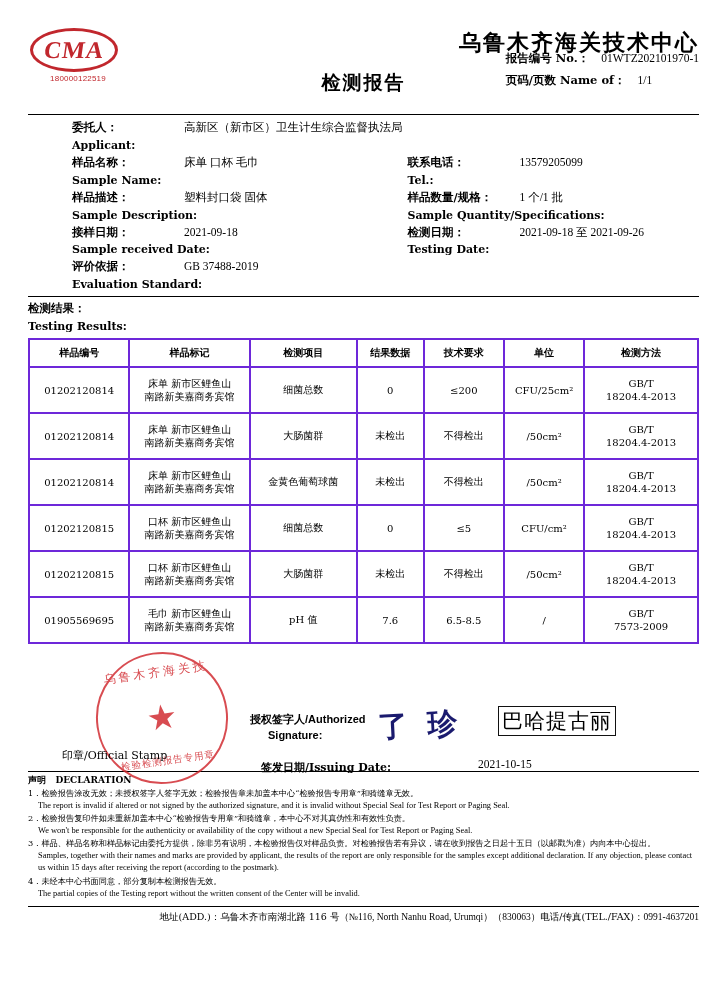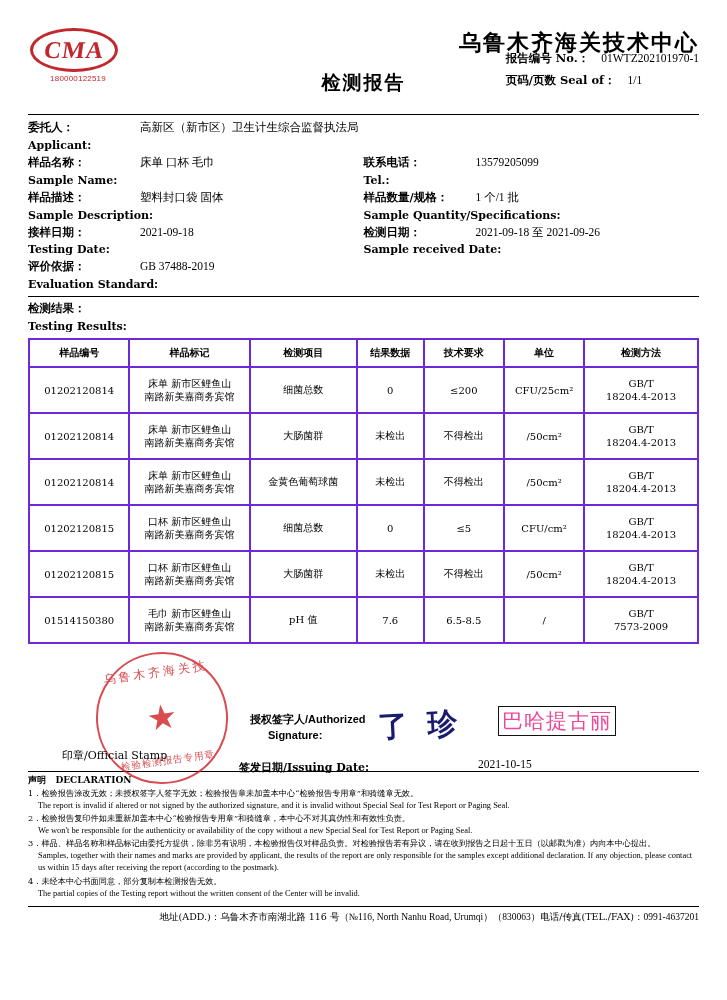--- a/index.html
+++ b/index.html
@@ -104,20 +104,21 @@
     font-size: 11.5px;
   }
   .info-row {
     display: flex;
     align-items: flex-start;
   }
   .info-col {
     width: 50%;
     display: flex;
     align-items: flex-end;
+    margin-left: 44px;
   }
   .lbl {
     font-family: "DejaVu Serif", serif;
     font-weight: bold;
     font-size: 11.5px;
     line-height: 1.55;
     white-space: nowrap;
   }
   .lbl-en {
     font-family: "DejaVu Serif", serif;
@@ -234,21 +235,21 @@
     position: absolute;
     left: 222px;
     top: 62px;
     font-size: 11px;
     font-weight: bold;
     font-family: Liberation Sans, sans-serif;
     line-height: 1.45;
   }
   .sign-labels2 {
     position: absolute;
-    left: 211px;
+    left: 233px;
     top: 110px;
     font-size: 11px;
     font-weight: bold;
     font-family: "DejaVu Serif", serif;
   }
   .signature {
     position: absolute;
     left: 350px;
     top: 55px;
     font-family: "Liberation Serif", serif;
@@ -258,21 +259,21 @@
     transform: rotate(-3deg);
     font-weight: bold;
   }
   .sig-box {
     position: absolute;
     left: 470px;
     top: 56px;
     border: 1.5px solid #111;
     padding: 0 3px;
     font-size: 21px;
-    color: #ec4899;
+    color: #000000;
     font-family: "Liberation Serif", serif;
     letter-spacing: 1px;
   }
   .issue-date {
     position: absolute;
     left: 450px;
     top: 108px;
     font-size: 11.5px;
     font-family: "Liberation Serif", serif;
   }
@@ -331,21 +332,21 @@
       </div>
       <div class="cma-num">180000122519</div>
     </div>
     <div class="title-main">乌鲁木齐海关技术中心</div>
     <div class="title-sub">检测报告</div>
     <div class="header-right">
       <div>
         <span>报告编号 No.：</span><span class="val">01WTZ202101970-1</span>
       </div>
       <div>
-        <span>页码/页数 Seal of：</span><span class="val">1/1</span>
+        <span>页码/页数 Name of：</span><span class="val">1/1</span>
       </div>
     </div>
   </div>
 
   <div class="rule"></div>
 
   <div class="info">
 
     <div class="info-row pair">
       <div class="info-col">
@@ -402,24 +403,24 @@
         <span class="lbl lblbox">接样日期：</span>
         <span class="val">2021-09-18</span>
       </div>
       <div class="info-col">
         <span class="lbl lblbox">检测日期：</span>
         <span class="val">2021-09-18 至 2021-09-26</span>
       </div>
     </div>
     <div class="info-row pair">
       <div class="info-col">
+        <span class="lbl-en">Sample received Date:</span>
+      </div>
+      <div class="info-col">
         <span class="lbl-en">Testing Date:</span>
-      </div>
-      <div class="info-col">
-        <span class="lbl-en">Sample received Date:</span>
       </div>
     </div>
 
     <div class="info-row pair">
       <div class="info-col">
         <span class="lbl lblbox">评价依据：</span>
         <span class="val">GB 37488-2019</span>
       </div>
     </div>
     <div class="info-row pair">
@@ -488,21 +489,21 @@
       <tr>
         <td class="mono">01202120815</td>
         <td class="mark"><span>口杯 新市区鲤鱼山</span><br><span>南路新美嘉商务宾馆</span></td>
         <td>大肠菌群</td>
         <td>未检出</td>
         <td>不得检出</td>
         <td class="mono">/50cm²</td>
         <td class="method"><span>GB/T</span><br><span>18204.4-2013</span></td>
       </tr>
       <tr>
-        <td class="mono">01514150380</td>
+        <td class="mono">01905569695</td>
         <td class="mark"><span>毛巾 新市区鲤鱼山</span><br><span>南路新美嘉商务宾馆</span></td>
         <td>pH 值</td>
         <td class="mono">7.6</td>
         <td class="mono">6.5-8.5</td>
         <td class="mono">/</td>
         <td class="method"><span>GB/T</span><br><span>7573-2009</span></td>
       </tr>
     </tbody>
   </table>
 

